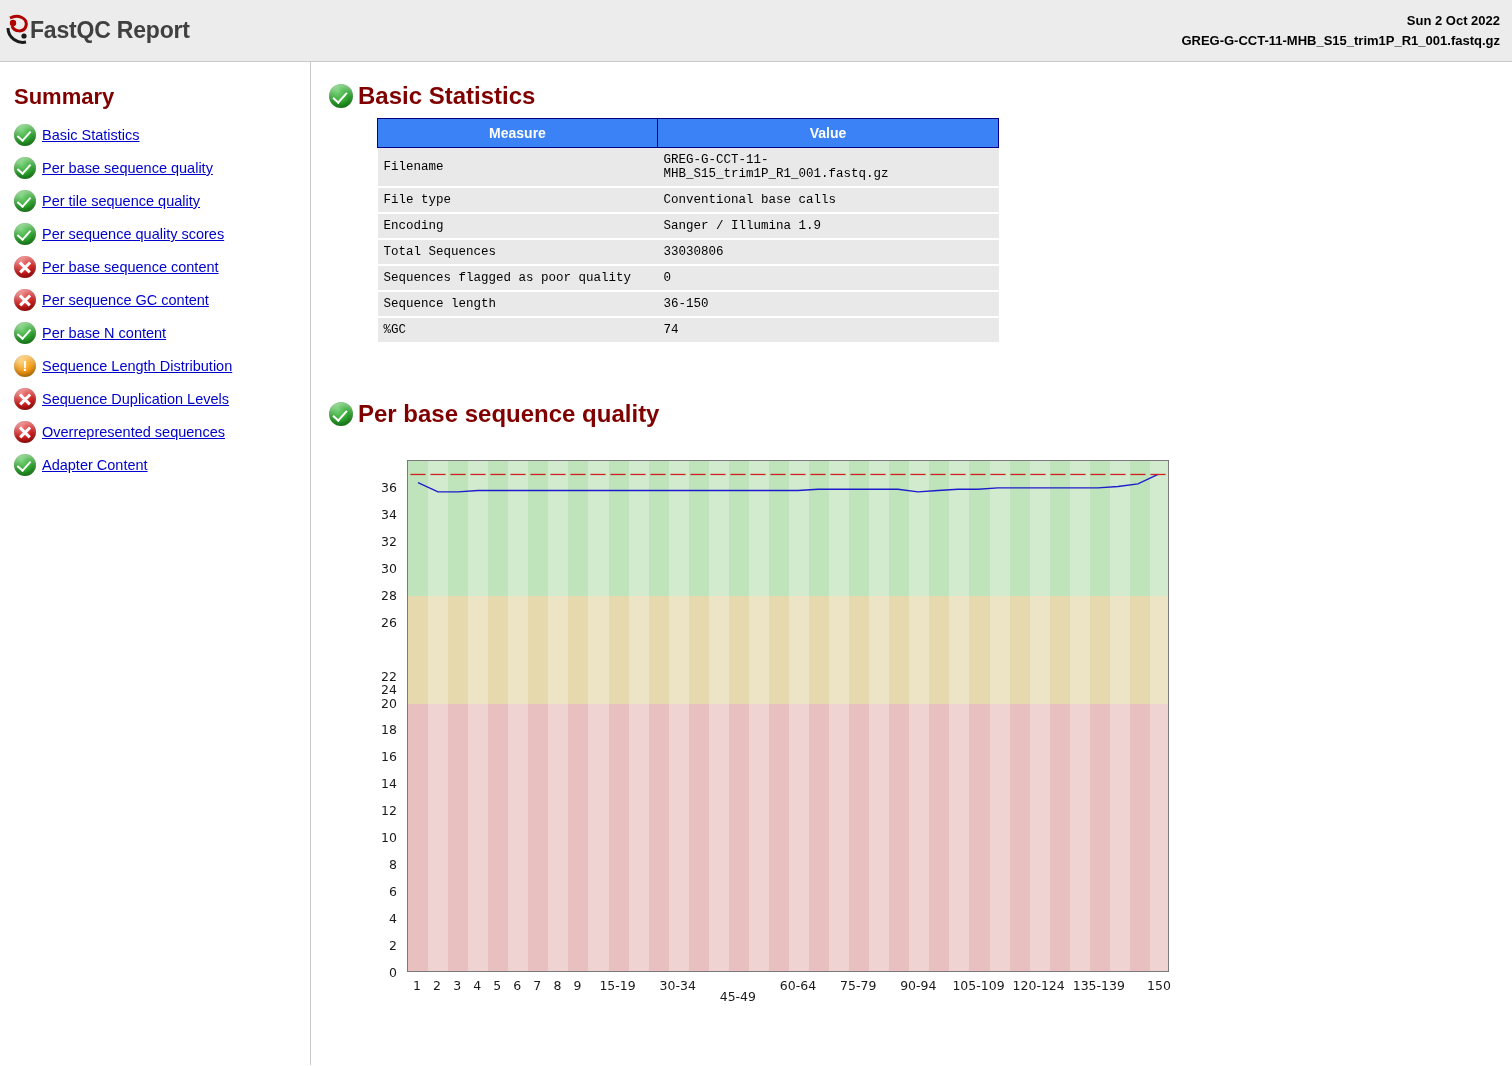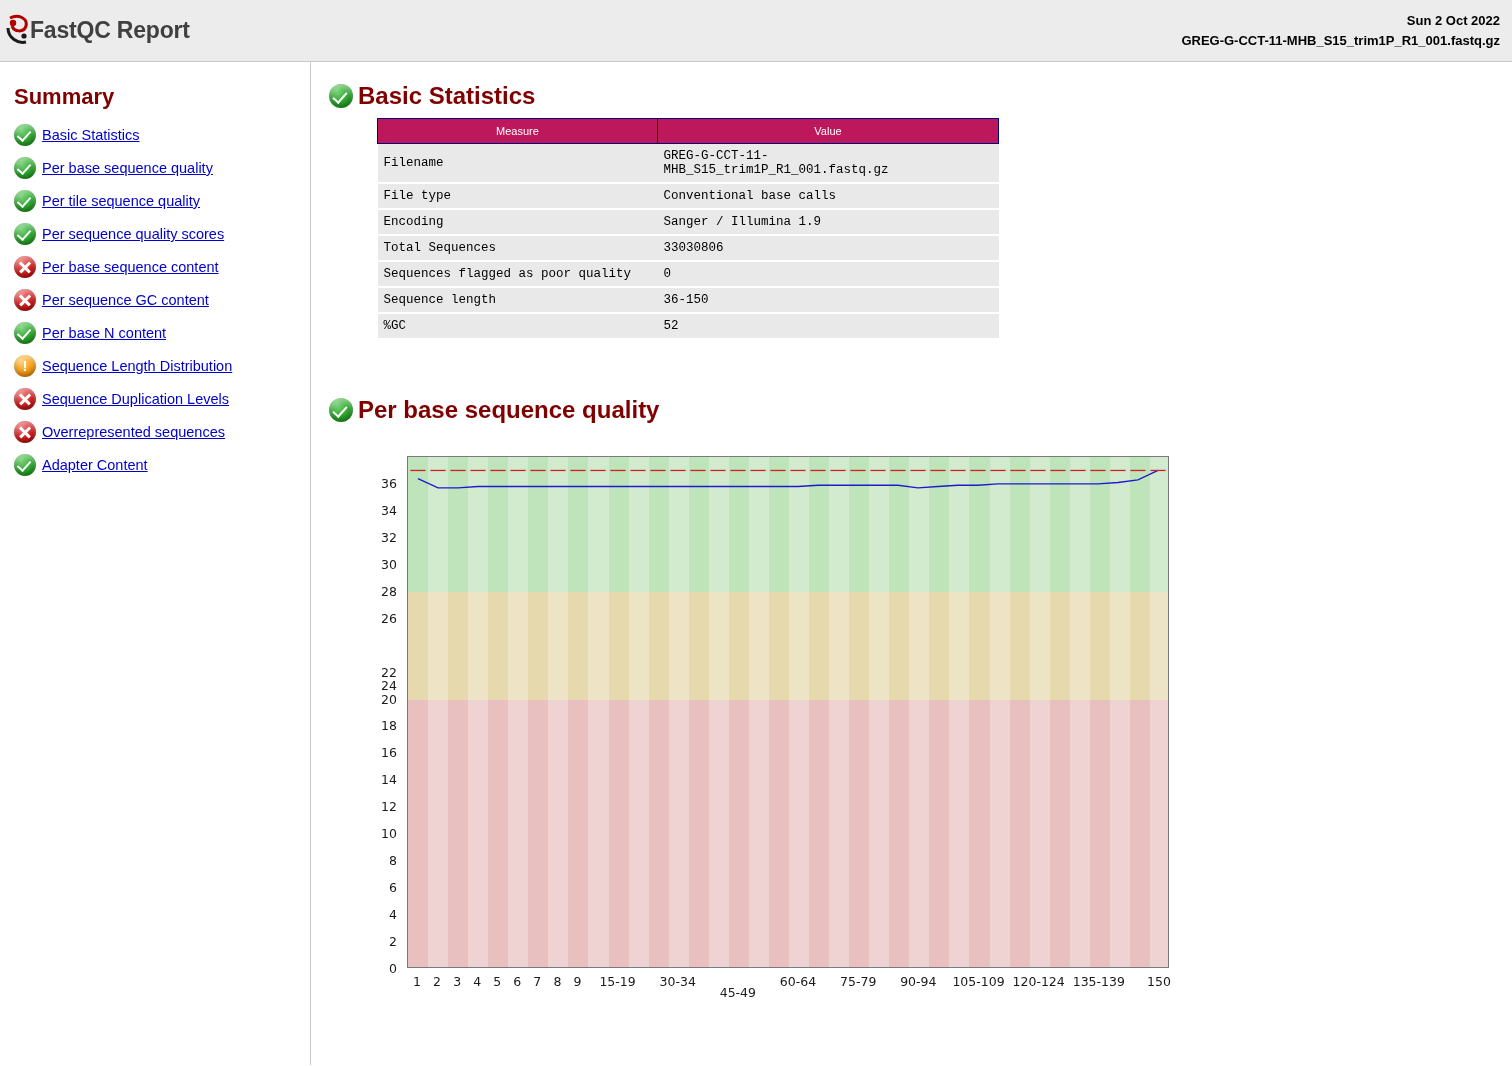--- a/index.html
+++ b/index.html
@@ -154,25 +154,25 @@
   .module-head .icon { width: 24px; height: 24px; }
   .module-head .icon-pass::after { left: 7px; top: 5px; width: 6px; height: 12px; }
 
   table.basic-stats {
     border-collapse: collapse;
     margin: 6px 0 0 48px;
     width: 622px;
     font-size: 12.5px;
   }
   table.basic-stats th {
-    background: #be185d;
+    background: #3b82f6;
     color: #ffffff;
-    font-weight: normal;
+    font-weight: bold;
     padding: 6px 4px;
-    font-size: 11px;
+    font-size: 14px;
     font-family: "Liberation Sans", sans-serif;
     border: 1px solid #000080;
   }
   table.basic-stats td {
     background: #e9e9e9;
     border-bottom: 2px solid #ffffff;
     padding: 5px 6px;
     font-family: "Liberation Mono", monospace;
     font-size: 12.5px;
     color: #000;
@@ -356,21 +356,21 @@
         <tr>
           <td class="measure">Sequences flagged as poor quality</td>
           <td>0</td>
         </tr>
         <tr>
           <td class="measure">Sequence length</td>
           <td>36-150</td>
         </tr>
         <tr>
           <td class="measure">%GC</td>
-          <td>52</td>
+          <td>74</td>
         </tr>
       </tbody>
     </table>
 
     <div class="module2">
       <div class="module-head">
         <span class="icon icon-pass"></span>
         <h2>Per base sequence quality</h2>
       </div>
 

